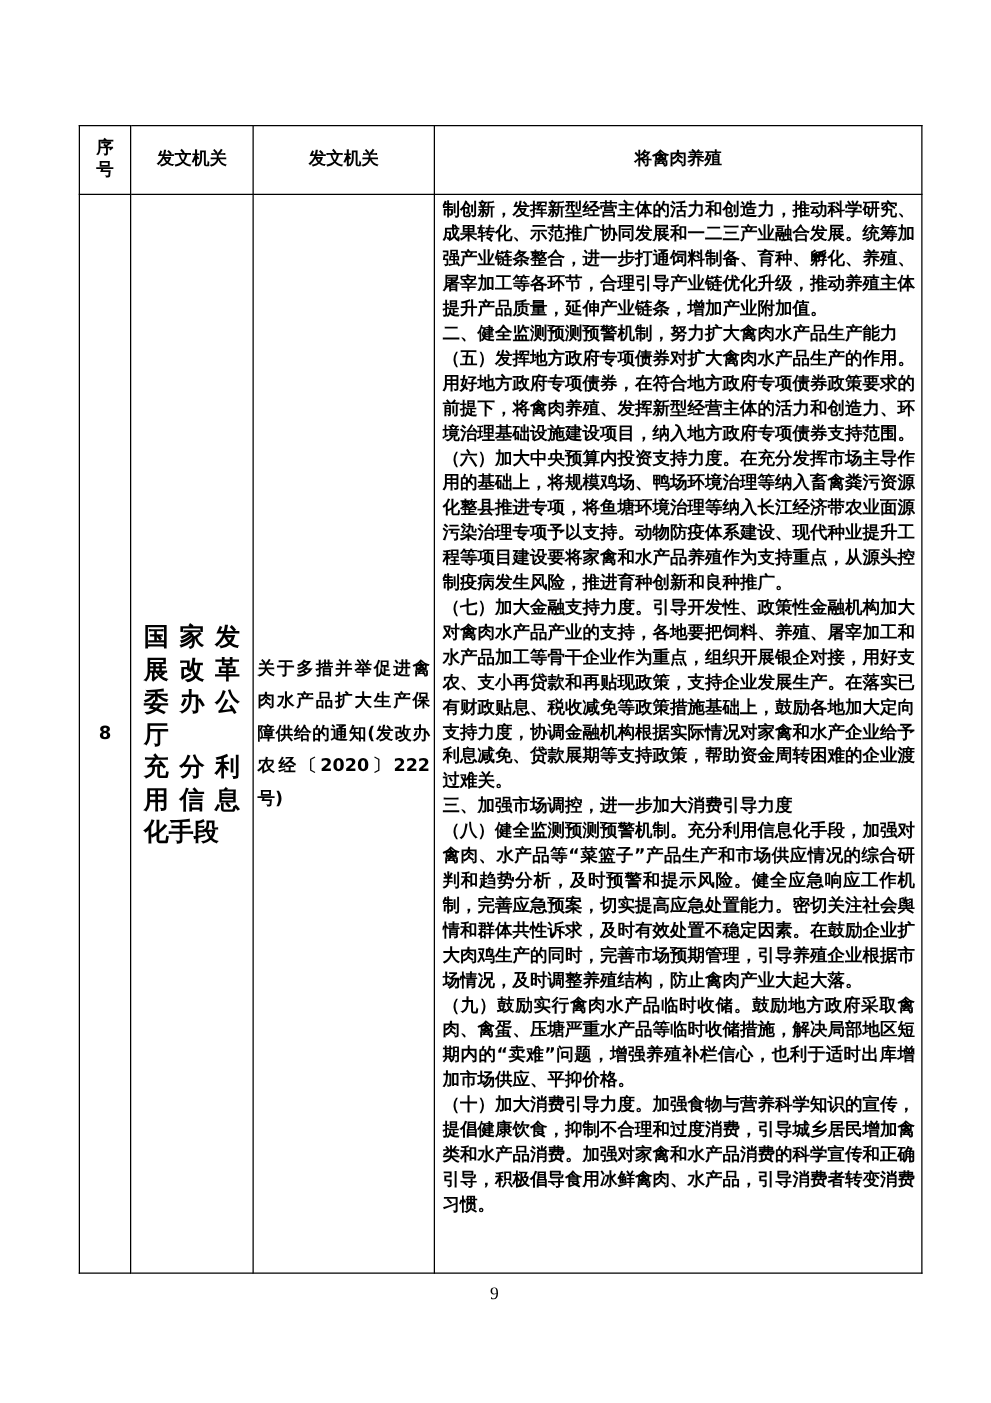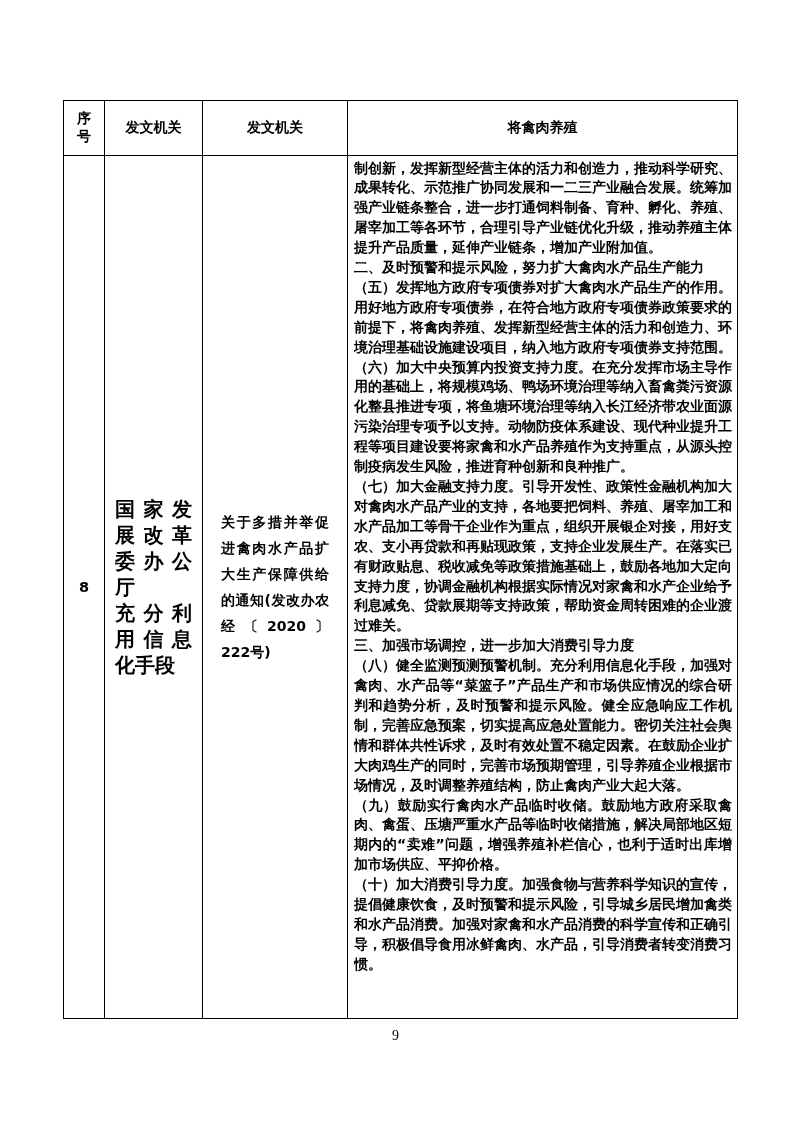--- a/index.html
+++ b/index.html
@@ -48,21 +48,21 @@
   td.c-agency {
     vertical-align: middle;
     padding: 0 10px;
     font-size: 20px;
     line-height: 26px;
     text-align: justify;
   }
   .agency-line { text-align: justify; }
   td.c-docname {
     vertical-align: middle;
-    padding: 0 18px;
+    padding: 0 3px;
     font-size: 14px;
     line-height: 26px;
     text-align: justify;
   }
   td.c-content {
     vertical-align: top;
     padding: 3px 5px 0 6px;
     margin-left: 22px;
   }
   .content-box {
@@ -110,28 +110,28 @@
       <tr class="body-row">
         <td class="c-serial">8</td>
         <td class="c-agency">
             <div class="agency-line">国家发展改革委办公厅</div>
             <div class="agency-line">充分利用信息化手段</div>
           </td>
         <td class="c-docname">关于多措并举促进禽肉水产品扩大生产保障供给的通知(发改办农经〔2020〕222号)</td>
         <td class="c-content">
           <div class="content-box">
               <div class="content-paragraph">制创新，发挥新型经营主体的活力和创造力，推动科学研究、成果转化、示范推广协同发展和一二三产业融合发展。统筹加强产业链条整合，进一步打通饲料制备、育种、孵化、养殖、屠宰加工等各环节，合理引导产业链优化升级，推动养殖主体提升产品质量，延伸产业链条，增加产业附加值。</div>
-              <div class="content-paragraph">二、及时预警和提示风险，努力扩大禽肉水产品生产能力</div>
+              <div class="content-paragraph">二、健全监测预测预警机制，努力扩大禽肉水产品生产能力</div>
               <div class="content-paragraph">（五）发挥地方政府专项债券对扩大禽肉水产品生产的作用。用好地方政府专项债券，在符合地方政府专项债券政策要求的前提下，将禽肉养殖、发挥新型经营主体的活力和创造力、环境治理基础设施建设项目，纳入地方政府专项债券支持范围。</div>
               <div class="content-paragraph">（六）加大中央预算内投资支持力度。在充分发挥市场主导作用的基础上，将规模鸡场、鸭场环境治理等纳入畜禽粪污资源化整县推进专项，将鱼塘环境治理等纳入长江经济带农业面源污染治理专项予以支持。动物防疫体系建设、现代种业提升工程等项目建设要将家禽和水产品养殖作为支持重点，从源头控制疫病发生风险，推进育种创新和良种推广。</div>
               <div class="content-paragraph">（七）加大金融支持力度。引导开发性、政策性金融机构加大对禽肉水产品产业的支持，各地要把饲料、养殖、屠宰加工和水产品加工等骨干企业作为重点，组织开展银企对接，用好支农、支小再贷款和再贴现政策，支持企业发展生产。在落实已有财政贴息、税收减免等政策措施基础上，鼓励各地加大定向支持力度，协调金融机构根据实际情况对家禽和水产企业给予利息减免、贷款展期等支持政策，帮助资金周转困难的企业渡过难关。</div>
               <div class="content-paragraph">三、加强市场调控，进一步加大消费引导力度</div>
               <div class="content-paragraph">（八）健全监测预测预警机制。充分利用信息化手段，加强对禽肉、水产品等“菜篮子”产品生产和市场供应情况的综合研判和趋势分析，及时预警和提示风险。健全应急响应工作机制，完善应急预案，切实提高应急处置能力。密切关注社会舆情和群体共性诉求，及时有效处置不稳定因素。在鼓励企业扩大肉鸡生产的同时，完善市场预期管理，引导养殖企业根据市场情况，及时调整养殖结构，防止禽肉产业大起大落。</div>
               <div class="content-paragraph">（九）鼓励实行禽肉水产品临时收储。鼓励地方政府采取禽肉、禽蛋、压塘严重水产品等临时收储措施，解决局部地区短期内的“卖难”问题，增强养殖补栏信心，也利于适时出库增加市场供应、平抑价格。</div>
-              <div class="content-paragraph">（十）加大消费引导力度。加强食物与营养科学知识的宣传，提倡健康饮食，及时预警和提示风险，引导城乡居民增加禽类和水产品消费。加强对家禽和水产品消费的科学宣传和正确引导，积极倡导食用冰鲜禽肉、水产品，引导消费者转变消费习惯。</div>
+              <div class="content-paragraph">（十）加大消费引导力度。加强食物与营养科学知识的宣传，提倡健康饮食，抑制不合理和过度消费，引导城乡居民增加禽类和水产品消费。加强对家禽和水产品消费的科学宣传和正确引导，积极倡导食用冰鲜禽肉、水产品，引导消费者转变消费习惯。</div>
             </div>
         </td>
       </tr>
     </tbody>
   </table>
 
   <div class="page-number">9</div>
 
 </div>
 

